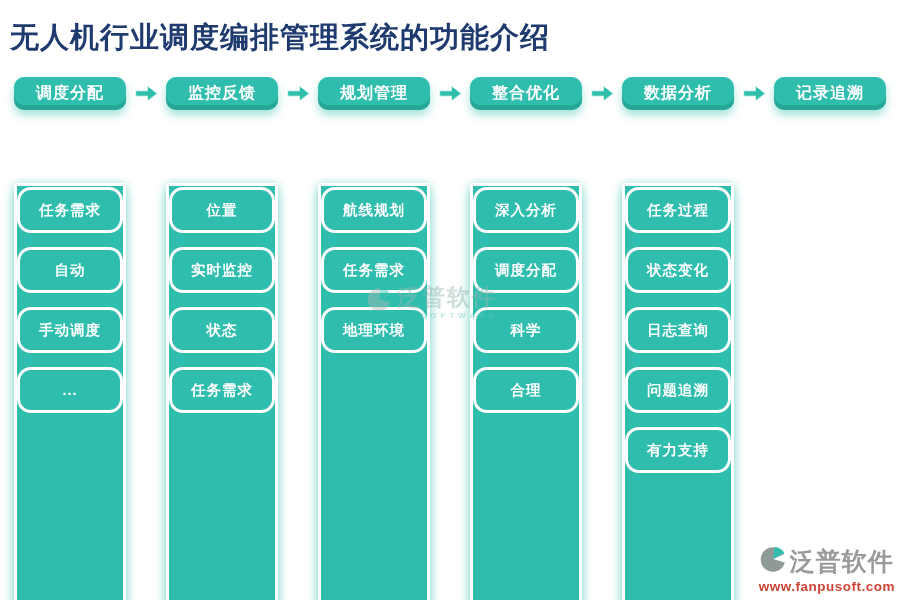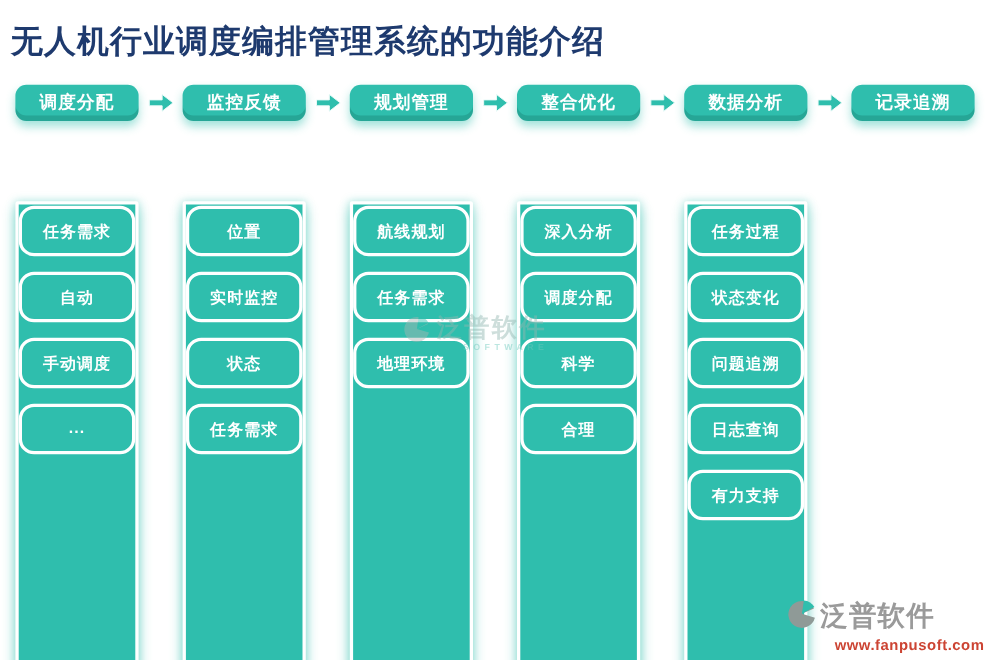--- a/index.html
+++ b/index.html
@@ -68,21 +68,21 @@
   .brand-badge {
     position:absolute; right:5px; bottom:6px; z-index:6; text-align:center;
   }
   .brand-top { display:flex; align-items:center; gap:3px; }
   .brand-top svg { width:28px; height:28px; }
   .brand-name {
     font-size:25px; font-weight:700; color:#9a9a9a; line-height:1; letter-spacing:1px;
     font-family:"Liberation Serif","DejaVu Serif",serif;
   }
   .brand-url {
-    font-size:13.5px; font-weight:700; color:#cc4433; letter-spacing:0.5px; margin-top:2px;margin-left:44px;
+    font-size:13.5px; font-weight:700; color:#cc4433; letter-spacing:0.5px; margin-top:2px;
   }
 </style>
 </head>
 <body>
 
 <h1 class="page-title">无人机行业调度编排管理系统的功能介绍</h1>
 
 <div class="flow-row">
     <div class="step-btn">调度分配</div>
     <div class="arrow-wrap">
@@ -137,22 +137,22 @@
     </div>
     <div class="col">
       <div class="item">深入分析</div>
       <div class="item">调度分配</div>
       <div class="item">科学</div>
       <div class="item">合理</div>
     </div>
     <div class="col">
       <div class="item">任务过程</div>
       <div class="item">状态变化</div>
+      <div class="item">日志查询</div>
       <div class="item">问题追溯</div>
-      <div class="item">日志查询</div>
       <div class="item">有力支持</div>
     </div>
   </div>
 
 <div class="wm-center">
   <span class="wm-icon">
     <svg viewBox="0 0 32 32">
       <path d="M28.5 10.5 A14 14 0 1 0 29.5 20 L16 16 Z" fill="#a9b6b3"></path>
       <path d="M16 16 L29 9 A14 14 0 0 0 18 2.2 Z" fill="#2fbead"></path>
     </svg>

